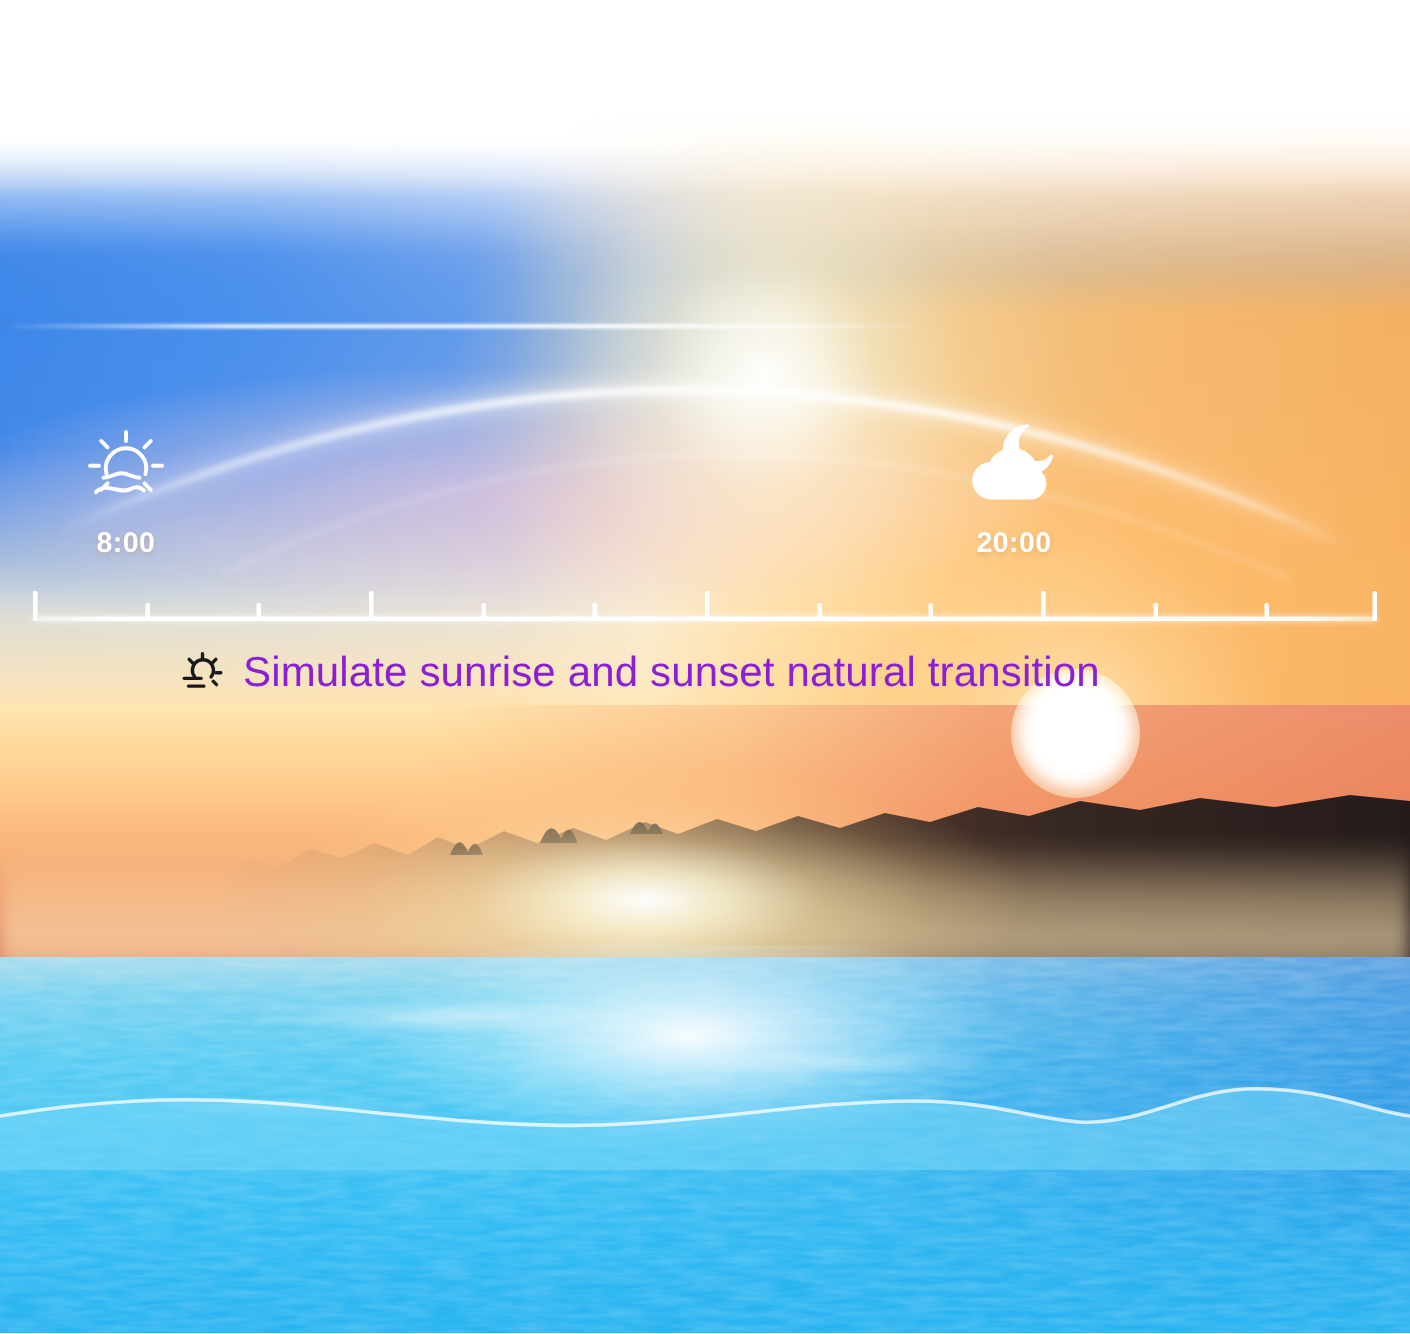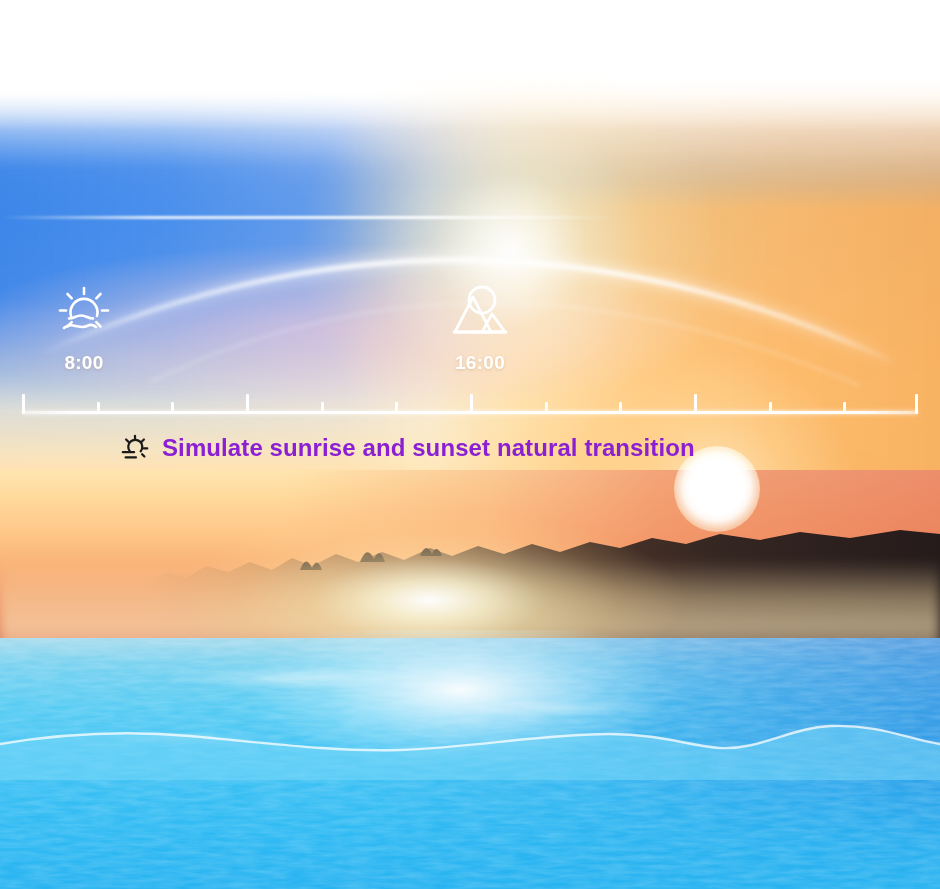--- a/index.html
+++ b/index.html
@@ -126,21 +126,21 @@
   .ruler .tick.major{height:20px;}
   .ruler .tick.minor{height:12px;}
 
   
   .caption{
     position:absolute;left:120px;top:428px;height:40px;
     display:flex;align-items:center;gap:12px;
   }
   .caption .cap-icon{width:30px;height:30px;display:block;flex:0 0 auto;}
   .caption .cap-text{
-    font-size:24px;font-weight:700;color:#8b1fd4;white-space:nowrap;letter-spacing:.1px;text-align:center;
+    font-size:28px;font-weight:400;color:#8b1fd4;white-space:nowrap;letter-spacing:.1px;text-align:center;
   }
 
   
   .sun-disc{
     position:absolute;left:674px;top:446px;width:86px;height:86px;border-radius:50%;
     background:radial-gradient(circle at 50% 48%,
       #ffffff 0%, #ffffff 44%, rgba(255,255,252,.92) 54%,
       rgba(255,250,230,.55) 68%, rgba(255,240,200,.22) 82%, rgba(255,235,190,0) 100%);
     filter:blur(.4px);
   }
@@ -273,32 +273,30 @@
           <path d="M49.5 46.5 l-4.2 -4.3"></path>
           <path d="M20 36 a13.5 13.5 0 1 1 26 0"></path>
           <path d="M18 38.5 c5 0 7 -3 12 -3 s7 3 12 3"></path>
           <path d="M13 48 c7 -7 16 2 23 -2 c4 -2 7 -1 9 1"></path>
         </svg>
       </div>
       <div class="tlabel">8:00</div>
     </div>
 
 
-    <div class="slot" style="left:420px">
+
+    <div class="slot" style="left:616px">
       <div class="ico">
-        <svg width="62" height="60" viewBox="0 0 62 60" xmlns="http://www.w3.org/2000/svg" fill="none" stroke="#ffffff" stroke-width="2.8" stroke-linecap="round" stroke-linejoin="round">
-          <circle cx="33" cy="20" r="13"></circle>
-          <path d="M6 52 L24 17 L42 52 Z"></path>
-          <path d="M33 52 L43 34 L56 52 Z"></path>
-          <path d="M5 52 H57"></path>
+        <svg width="70" height="60" viewBox="0 0 70 60" xmlns="http://www.w3.org/2000/svg">
+          <path d="M44 4 a16 16 0 1 0 16 20 a13 13 0 1 1 -16 -20 Z" fill="#ffffff" stroke="#ffffff" stroke-width="2" stroke-linejoin="round"></path>
+          <path d="M20 52 a11.5 11.5 0 0 1 -0.6 -23 a16 16 0 0 1 30.4 4.2 a10 10 0 0 1 -2 18.8 Z" fill="#ffffff" stroke="#ffffff" stroke-width="2" stroke-linejoin="round"></path>
         </svg>
       </div>
-      <div class="tlabel">16:00</div>
-    </div>
-
+      <div class="tlabel">20:00</div>
+    </div>
 
   </div>
 
   <div class="ruler">
     <div class="baseline"></div>
     <div class="tick major" style="left:0%"></div>
     <div class="tick minor" style="left:8.33%"></div>
     <div class="tick minor" style="left:16.67%"></div>
     <div class="tick major" style="left:25%"></div>
     <div class="tick minor" style="left:33.33%"></div>

